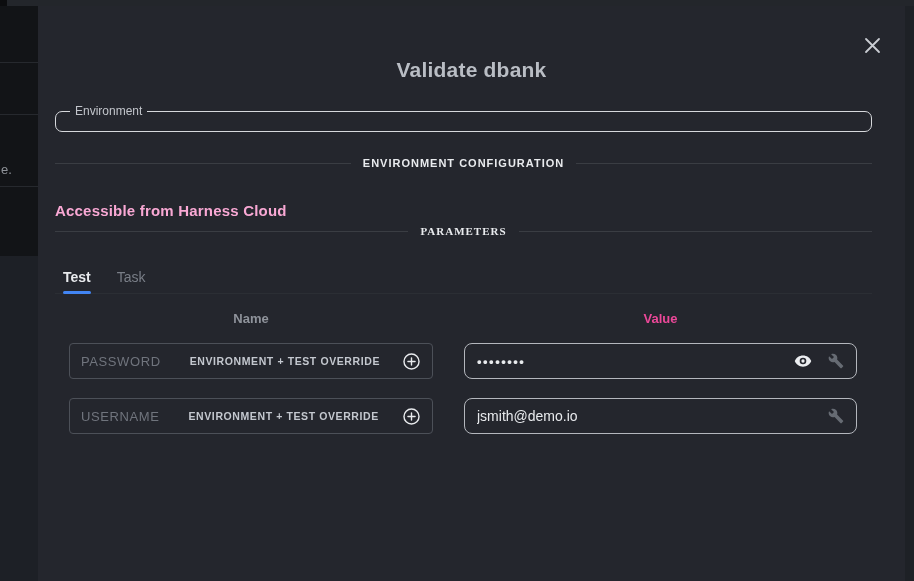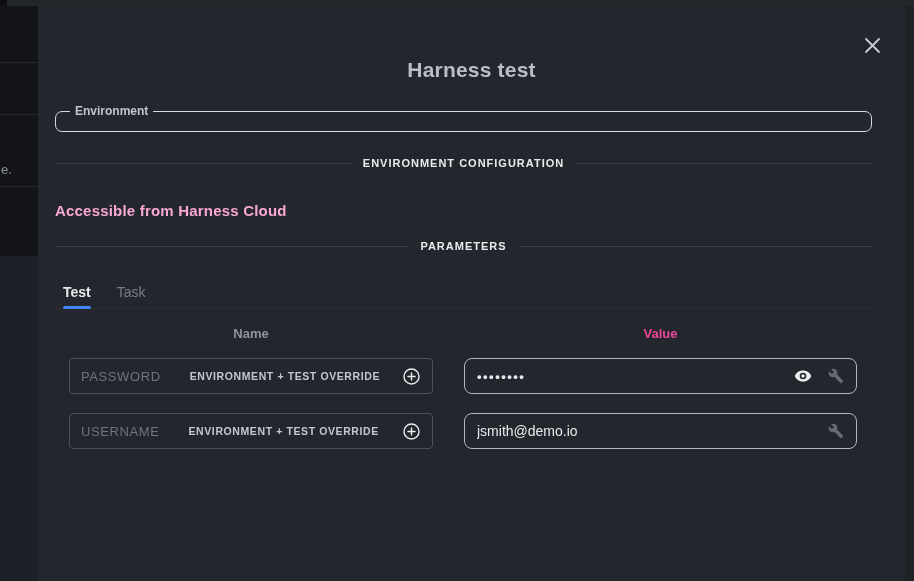--- a/index.html
+++ b/index.html
@@ -17,32 +17,32 @@
 
   
   .modal { position:absolute; left:38px; top:6px; width:867px; height:575px; background:#24262d; }
   .close-btn { position:absolute; top:26px; right:20px; width:26px; height:26px; background:none; border:none; cursor:pointer; display:flex; align-items:center; justify-content:center; }
   .dialog-title { margin-top:52px; text-align:center; color:#b9bdc4; font-size:21px; font-weight:bold; letter-spacing:0.2px; }
 
   .content { margin:0 33px 0 17px; width:817px; }
 
   
   .env-fieldset { margin-top:22px; border:1px solid #d6d8dc; border-radius:7px; padding:0 14px 13px 12px; position:relative; cursor:pointer; }
-  .env-fieldset legend { font-size:12px; color:#c2c5cb; padding:0 5px; margin-left:2px;font-weight:bold; }
+  .env-fieldset legend { font-size:12px; color:#c2c5cb; padding:0 5px; margin-left:2px; }
   .env-inner { display:flex; align-items:center; margin-top:2px; }
   .env-name { color:#f2f3f5; font-size:15px; font-weight:bold; letter-spacing:0.2px; }
   .env-url { color:#9aa0a8; font-size:12px; margin-left:8px; }
   .caret { margin-left:auto; width:0; height:0; border-left:6px solid transparent; border-right:6px solid transparent; border-top:7px solid #121419; }
 
   
   .divider { display:flex; align-items:center; }
   .divider .dline { flex:1; height:1px; background:#3a3d43; }
   .divider .dlabel { margin:0 12px; color:#e9ebee; font-size:11px; font-weight:bold; letter-spacing:1px; }
   .divider.env-config { margin-top:25px; }
-  .divider.params { margin-top:21px; }
+  .divider.params { margin-top:6px;font-family:Liberation Serif, serif; }
 
   .accessible { margin-top:33px; color:#f9a8d4; font-size:15px; font-weight:bold; letter-spacing:0.2px; }
 
   
   .tabs { margin-top:23px; display:flex; border-bottom:1px solid #2b2e34; padding-left:8px; }
   .tab { padding:9px 0 8px; margin-right:26px; font-size:14px; color:#797e87; cursor:pointer; position:relative; }
   .tab.active { color:#e8eaed; font-weight:bold; }
   .tab.active .underline { position:absolute; left:0; right:0; bottom:-1px; height:3px; background:#4285f4; border-radius:2px; }
 
   
@@ -79,21 +79,21 @@
 <div class="right-strip"></div>
 
 <div class="modal">
 
   <button class="close-btn">
     <svg width="17" height="17" viewBox="0 0 17 17">
       <path d="M2 2 L15 15 M15 2 L2 15" stroke="#c9ccd2" stroke-width="1.8" fill="none" stroke-linecap="round"></path>
     </svg>
   </button>
 
-  <h1 class="dialog-title">Harness test</h1>
+  <h1 class="dialog-title">Validate dbank</h1>
 
   <div class="content">
 
     <fieldset class="env-fieldset">
       <legend>Environment</legend>
     </fieldset>
 
     <div class="divider env-config">
       <span class="dline"></span>
       <span class="dlabel">ENVIRONMENT CONFIGURATION</span>

